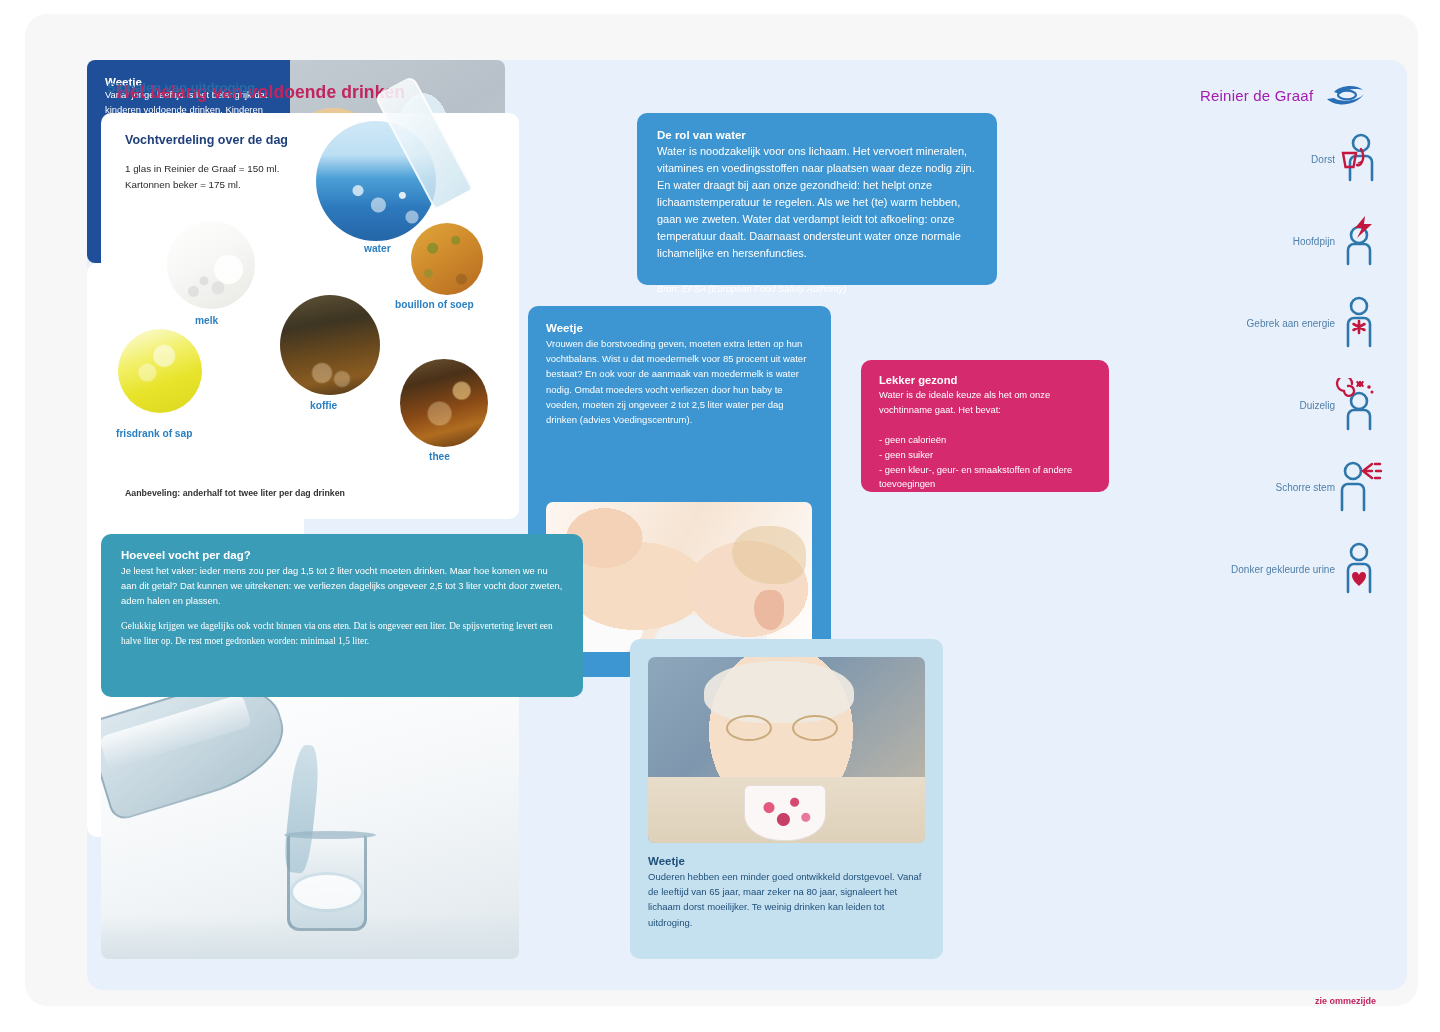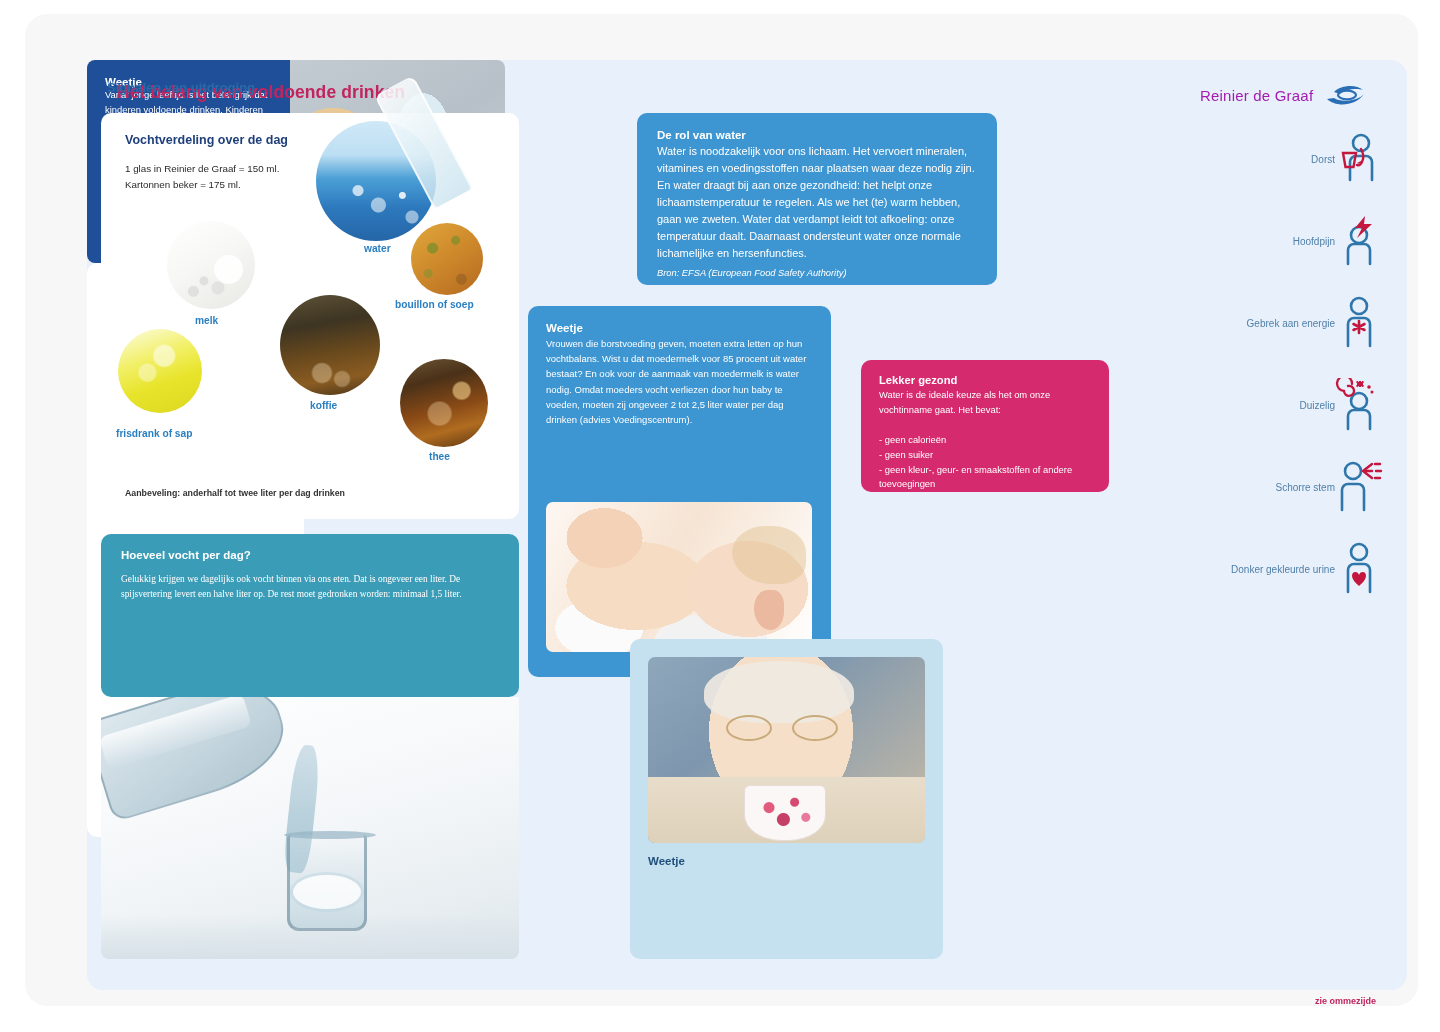--- a/index.html
+++ b/index.html
@@ -108,21 +108,21 @@
       linear-gradient(165deg, #6e5636 0%, #4a3118 26%, #8a4a16 56%, #b06c20 76%, #5a3413 100%);
   }
 
   
   #card-rol {
     left: 550px; top: 53px; width: 360px; height: 172px;
     background: #3d95d1; color: #ffffff; padding: 16px 20px 0 20px;
   }
   #card-rol h3 { font-size: 11.5px; }
   #card-rol p.body { font-size: 11px; line-height: 1.55; }
-  #card-rol p.src { font-size: 9.3px; font-style: italic; margin-top: 4px; }
+  #card-rol p.src { font-size: 9.3px; font-style: italic; margin-top: 20px; }
 
   
   #card-weetje1 {
     left: 441px; top: 246px; width: 303px; height: 371px;
     background: #3d95d1; color: #ffffff; padding: 16px 18px 0 18px;
   }
   #card-weetje1 h3 { font-size: 11.5px; }
   #card-weetje1 p { font-size: 9.5px; line-height: 1.6; }
   #photo-baby {
     position: absolute; left: 18px; top: 196px; width: 266px; height: 150px;
@@ -149,21 +149,21 @@
     left: 774px; top: 300px; width: 248px; height: 132px;
     background: #d62a6e; color: #ffffff; padding: 14px 18px 0 18px;
   }
   #card-pink h3 { font-size: 11.2px; }
   #card-pink p, #card-pink li { font-size: 9.4px; line-height: 1.56; }
   #card-pink ul { list-style: none; margin-top: 16px; }
   #card-pink li::before { content: "- "; }
 
   
   #card-hoeveel {
-    left: 14px; top: 474px; width: 418px; height: 163px;
+    left: 14px; top: 474px; width: 482px; height: 163px;
     background: #3a9cb6; color: #ffffff; padding: 15px 20px 0 20px;
   }
   #card-hoeveel h3 { font-size: 11.5px; }
   #card-hoeveel p { font-size: 9.4px; line-height: 1.6; }
   #card-hoeveel p.gap { margin-top: 11px; font-family: Liberation Serif, serif; }
 
   
   #photo-pour {
     position: absolute; left: 14px; top: 637px; width: 418px; height: 262px;
     border-radius: 0 0 8px 8px; overflow: hidden;
@@ -369,20 +369,21 @@
         <p>Water is de ideale keuze als het om onze vochtinname gaat. Het bevat:</p>
         <ul>
           <li>geen calorieën</li>
           <li>geen suiker</li>
           <li>geen kleur-, geur- en smaakstoffen of andere toevoegingen</li>
         </ul>
       </div>
 
       <div class="card" id="card-hoeveel">
         <h3>Hoeveel vocht per dag?</h3>
+        <p>Je leest het vaker: ieder mens zou per dag 1,5 tot 2 liter vocht moeten drinken. Maar hoe komen we nu aan dit getal? Dat kunnen we uitrekenen: we verliezen dagelijks ongeveer 2,5 tot 3 liter vocht door zweten, adem halen en plassen.</p>
         <p class="gap">Gelukkig krijgen we dagelijks ook vocht binnen via ons eten. Dat is ongeveer een liter. De spijsvertering levert een halve liter op. De rest moet gedronken worden: minimaal 1,5 liter.</p>
       </div>
 
       <div id="photo-pour">
         <div class="base"></div>
         <div class="jug"></div>
         <div class="stream"></div>
         <div class="glass"></div>
         <div class="splash"></div>
       </div>
@@ -392,20 +393,21 @@
           <div class="hair"></div>
           <div class="glasses">
               <i></i>
               <i></i>
             </div>
           <div class="cardigan"></div>
           <div class="cup"></div>
         </div>
         <div id="elderly-text">
           <h3>Weetje</h3>
+          <p>Ouderen hebben een minder goed ontwikkeld dorstgevoel. Vanaf de leeftijd van 65 jaar, maar zeker na 80 jaar, signaleert het lichaam dorst moeilijker. Te weinig drinken kan leiden tot uitdroging.</p>
         </div>
       </div>
 
       <div id="card-kids">
         <div id="kids-text">
           <h3>Weetje</h3>
           <p>Vanaf jonge leeftijd is het belangrijk dat kinderen voldoende drinken. Kinderen van 1 tot 3 jaar hebben 750 ml vocht per dag nodig, kinderen van 4 tot 8 jaar 1 liter en van 9 tot 18 jaar 1 tot 1,5 liter. Als kinderen weinig naar de wc gaan of als hun urine donker gekleurd is, is dat een signaal dat ze meer moeten drinken.</p>
         </div>
         <div id="photo-kid">
           <div class="bottle"></div>

